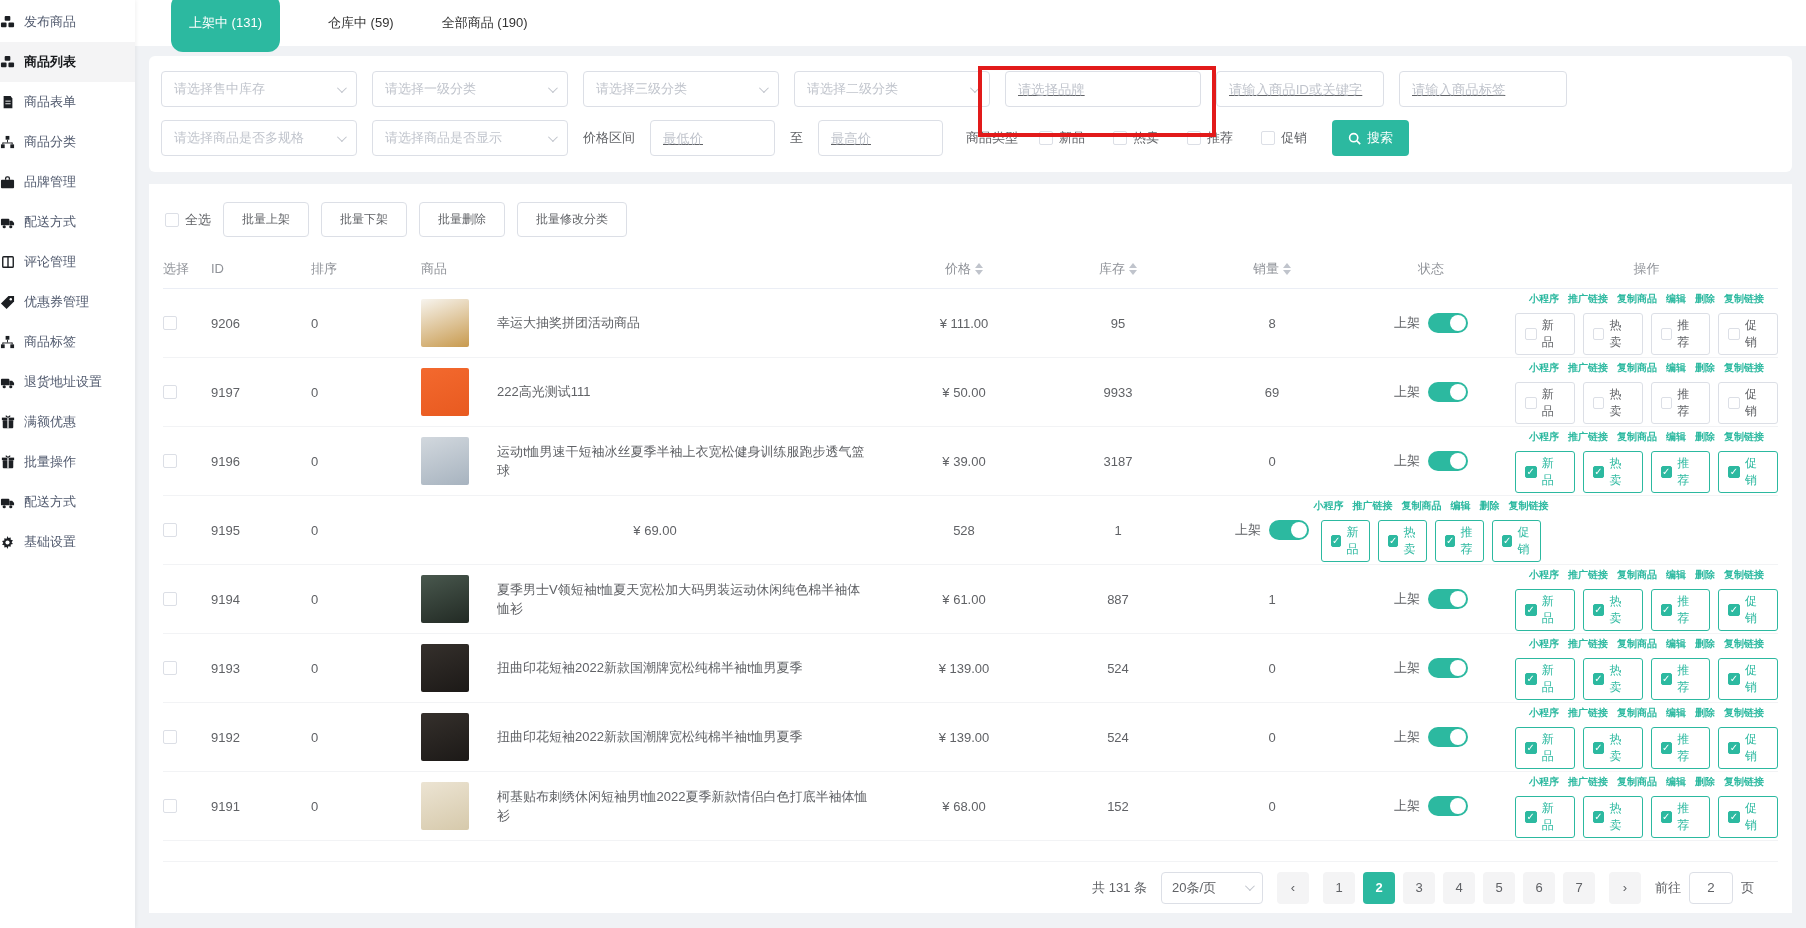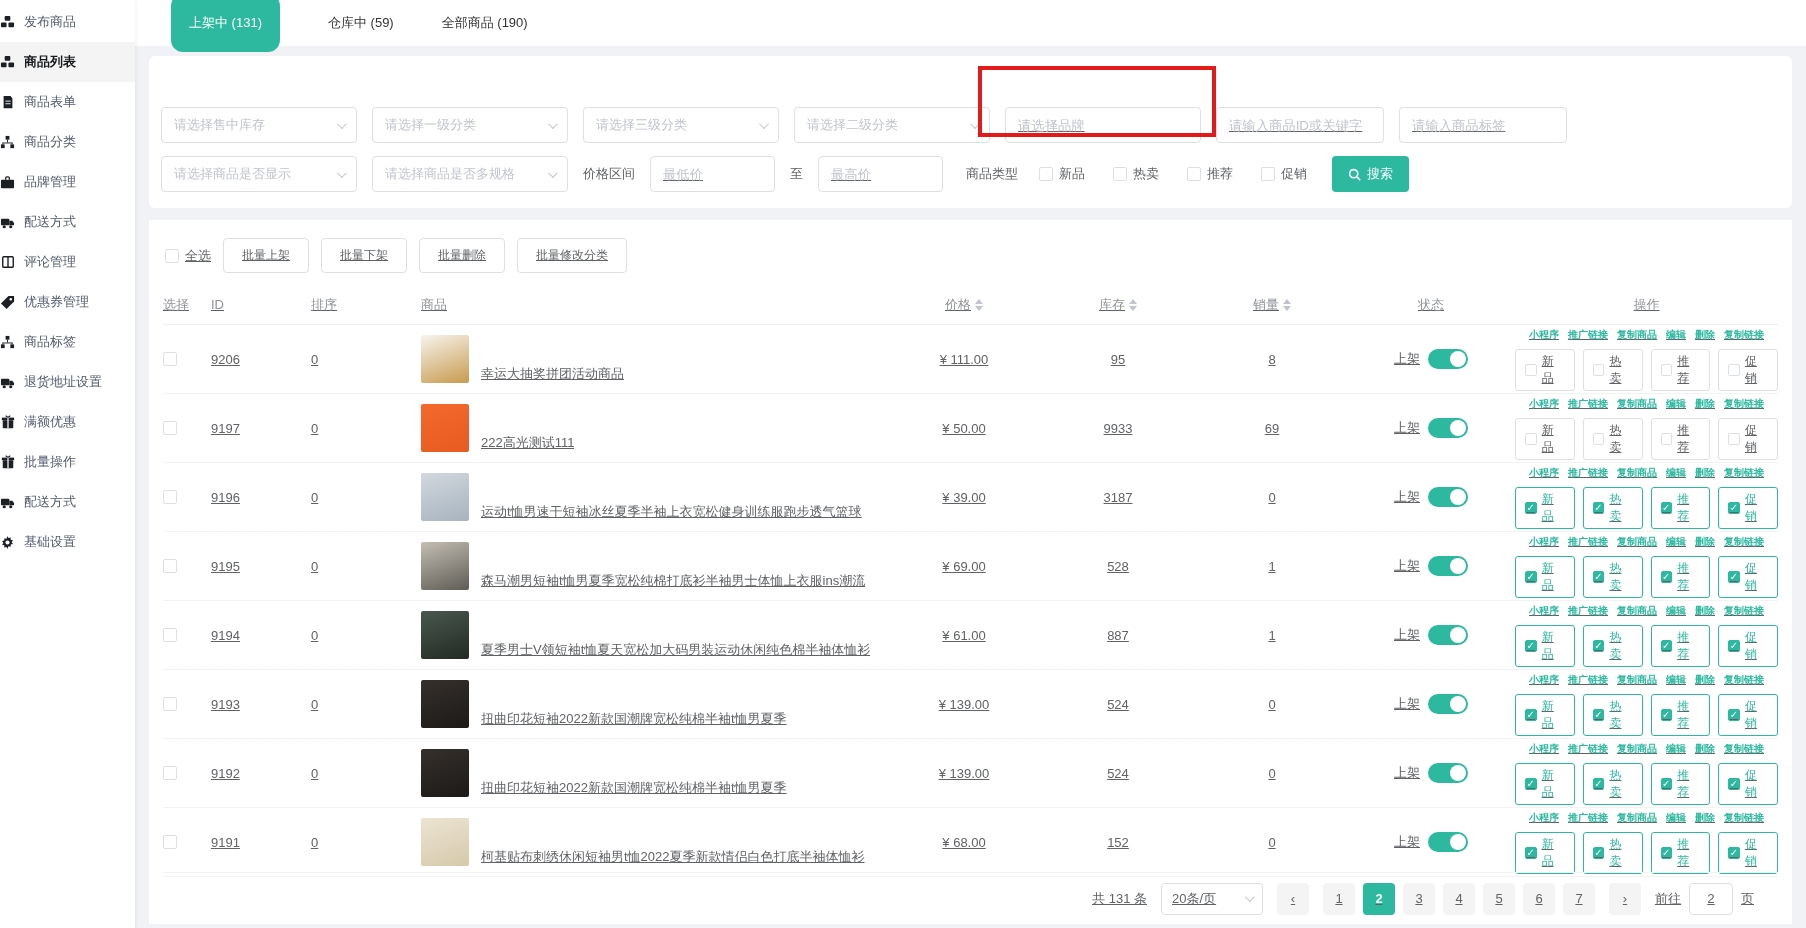--- a/index.html
+++ b/index.html
@@ -13,51 +13,51 @@
   .side-item .ic { width:15px; height:15px; color:#1c1f23; display:inline-flex; align-items:center; justify-content:center; flex:none; }
   .side-item.active { background:#f4f4f5; color:#17191c; font-weight:bold; }
 
   
   .main { flex:1; display:flex; flex-direction:column; min-width:0; }
   .tabsbar { background:#fff; height:46px; display:flex; align-items:center; gap:48px; padding-left:36px; flex:none; }
   .tab { color:#333; cursor:pointer; }
   .tab.active { background:var(--accent); color:#fff; padding:20px 18px; border-radius:12px; }
 
   .filter-card { background:#fff; border-radius:6px; margin:10px 14px 0; padding:15px 12px 16px; flex:none; }
-  .f-row { display:flex; align-items:center; gap:15px;margin-top:36px; }
+  .f-row { display:flex; align-items:center; gap:15px; }
   .f-row + .f-row { margin-top:13px; }
   .sel { width:196px; height:36px; border:1px solid #dcdfe6; border-radius:4px; background:#fff; display:flex; align-items:center; justify-content:space-between; padding:0 12px; color:#c0c4cc; cursor:pointer; flex:none; }
   .chev { width:7px; height:7px; border-right:1.5px solid #c0c4cc; border-bottom:1.5px solid #c0c4cc; transform:rotate(45deg) translateY(-2px); }
   input.tx { height:36px; border:1px solid #dcdfe6; border-radius:4px; padding:0 12px; color:#606266; outline:none; background:#fff;text-decoration:underline; }
   input.tx::placeholder { color:#c0c4cc; }
   .w196{width:196px;} .w168{width:168px;} .w125{width:125px;}
   .flabel { color:#606266; flex:none; }
   .ckgroup { display:flex; align-items:center; gap:28px; margin-left:6px; }
   .ck { display:inline-flex; align-items:center; gap:6px; cursor:pointer; color:#606266; }
   .ckbox { width:14px; height:14px; border:1px solid #dcdfe6; border-radius:2px; background:#fff; flex:none; }
   .search-btn { height:36px; padding:0 16px; background:var(--accent); color:#fff; border:none; border-radius:4px; display:inline-flex; align-items:center; gap:6px; font-size:13px; cursor:pointer; margin-left:10px; }
 
-  .table-card { background:#fff; border-radius:0; margin:12px 14px 4px; padding:14px 14px 0; flex:1; display:flex; flex-direction:column; min-height:0;text-decoration:underline; }
+  .table-card { background:#fff; border-radius:0; margin:12px 14px 15px; padding:14px 14px 0; flex:1; display:flex; flex-direction:column; min-height:0; }
   .batchbar { display:flex; align-items:center; gap:12px; margin:4px 2px 12px; }
   .batch-btn { border:1px solid #dcdfe6; background:#fff; border-radius:4px; padding:8px 18px; color:#606266; font-size:12px; cursor:pointer; }
   .selectall { display:flex; align-items:center; gap:6px; }
 
   .grid { display:grid; grid-template-columns:48px 100px 110px 468px 150px 158px 150px 168px 1fr; align-items:center; }
   .thead { height:40px; color:#909399; border-bottom:1px solid #ebeef5; }
   .th { display:flex; align-items:center; }
   .th.center, .td.center { justify-content:center; text-align:center; }
   .sorters { display:inline-flex; flex-direction:column; gap:2px; margin-left:4px; }
   .car { width:0; height:0; border-left:4px solid transparent; border-right:4px solid transparent; cursor:pointer; }
   .car.up { border-bottom:5px solid #c0c4cc; }
   .car.dn { border-top:5px solid #c0c4cc; }
 
   .tbody { flex:1; min-height:0; }
   .trow { height:69px; border-bottom:1px solid #f2f3f5; }
   .td { display:flex; align-items:center; }
-  .c-product { gap:12px; padding-right:16px;align-items:flex-end; }
+  .c-product { gap:28px; padding-right:16px; }
   .thumb { width:48px; height:48px; border-radius:2px; flex:none; }
   .pname { line-height:1.5; color:#606266; display:-webkit-box; -webkit-line-clamp:2; -webkit-box-orient:vertical; overflow:hidden; }
   .c-status { gap:8px; justify-content:center; }
   .toggle { width:40px; height:20px; border-radius:10px; background:var(--accent); position:relative; cursor:pointer; flex:none; }
   .toggle::after { content:""; position:absolute; right:2px; top:2px; width:16px; height:16px; border-radius:50%; background:#fff; }
   .c-actions { flex-direction:column; justify-content:center; gap:7px; align-items:center; }
   .links { display:flex; gap:9px; color:var(--accent); font-size:10px; font-weight:bold; white-space:nowrap; }
   .links span { cursor:pointer; }
   .tagbtns { display:flex; gap:8px; }
   .tagbtn { display:inline-flex; align-items:center; gap:5px; border:1px solid #dcdfe6; border-radius:3px; padding:3px 9px; font-size:12px; color:#606266; background:#fff; cursor:pointer; }
@@ -253,25 +253,25 @@
           <span class="sel">
     <span class="ph">请选择二级分类</span>
             <span class="chev"></span>
   </span>
           <input class="tx w196" placeholder="请选择品牌" style="">
         <input class="tx w168" placeholder="请输入商品ID或关键字" style="">
         <input class="tx w168" placeholder="请输入商品标签" style="">
       </div>
       <div class="f-row" id="filter-row2">
         <span class="sel">
-    <span class="ph">请选择商品是否显示</span>
+    <span class="ph">请选择商品是否多规格</span>
             <span class="chev"></span>
   </span>
           <span class="sel">
-    <span class="ph">请选择商品是否多规格</span>
+    <span class="ph">请选择商品是否显示</span>
             <span class="chev"></span>
   </span>
           <span class="flabel">价格区间</span>
         <input class="tx w125" placeholder="最低价" style="">
         <span class="flabel">至</span>
         <input class="tx w125" placeholder="最高价" style="">
         <span class="flabel" style="margin-left:8px">商品类型</span>
         <span class="ckgroup" id="type-checks">
             <span class="ck">
               <span class="ckbox"></span>
@@ -482,24 +482,20 @@
                 </span>
               </div>
     </div>
   </div>
           <div class="grid trow">
     <div class="td">
               <span class="ckbox"></span>
             </div>
     <div class="td">9195</div>
     <div class="td">0</div>
-    <div class="td c-product">
-      <div class="thumb" style="background: linear-gradient(160deg, rgb(196, 190, 179) 0%, rgb(94, 92, 85) 100%);"></div>
-      <div class="pname">森马潮男短袖t恤男夏季宽松纯棉打底衫半袖男士体恤上衣服ins潮流</div>
-    </div>
     <div class="td center">¥ 69.00</div>
     <div class="td center">528</div>
     <div class="td center">1</div>
     <div class="td c-status">
       <span>上架</span>
       <span class="toggle"></span>
     </div>
     <div class="td c-actions">
       <div class="links">
                 <span>小程序</span>

